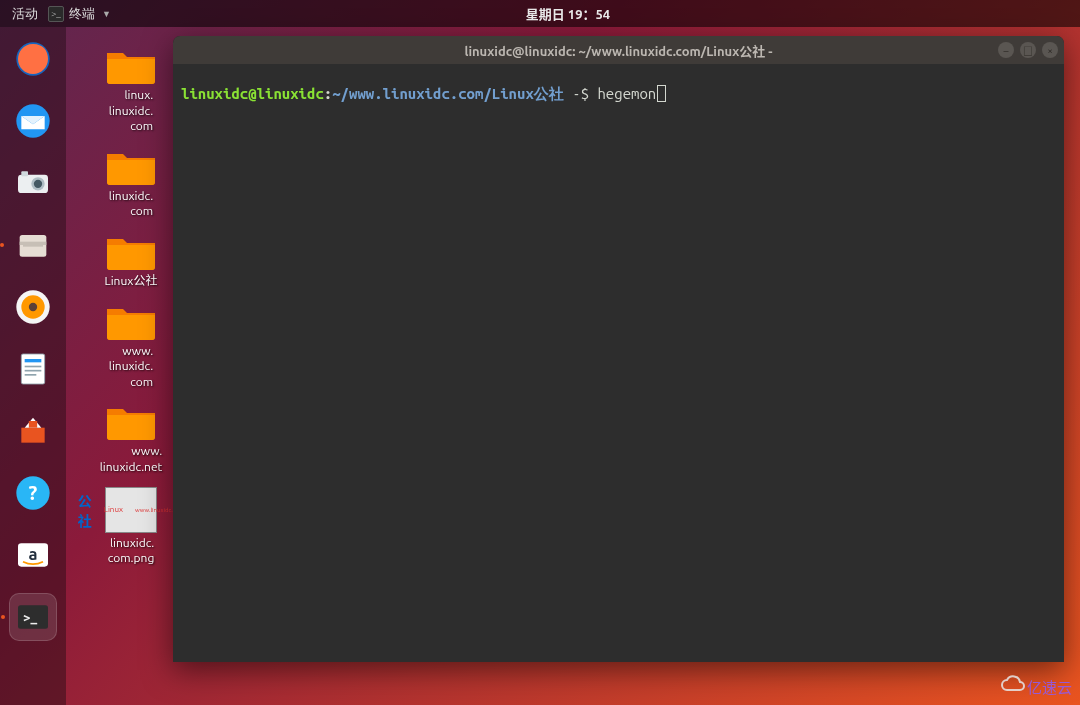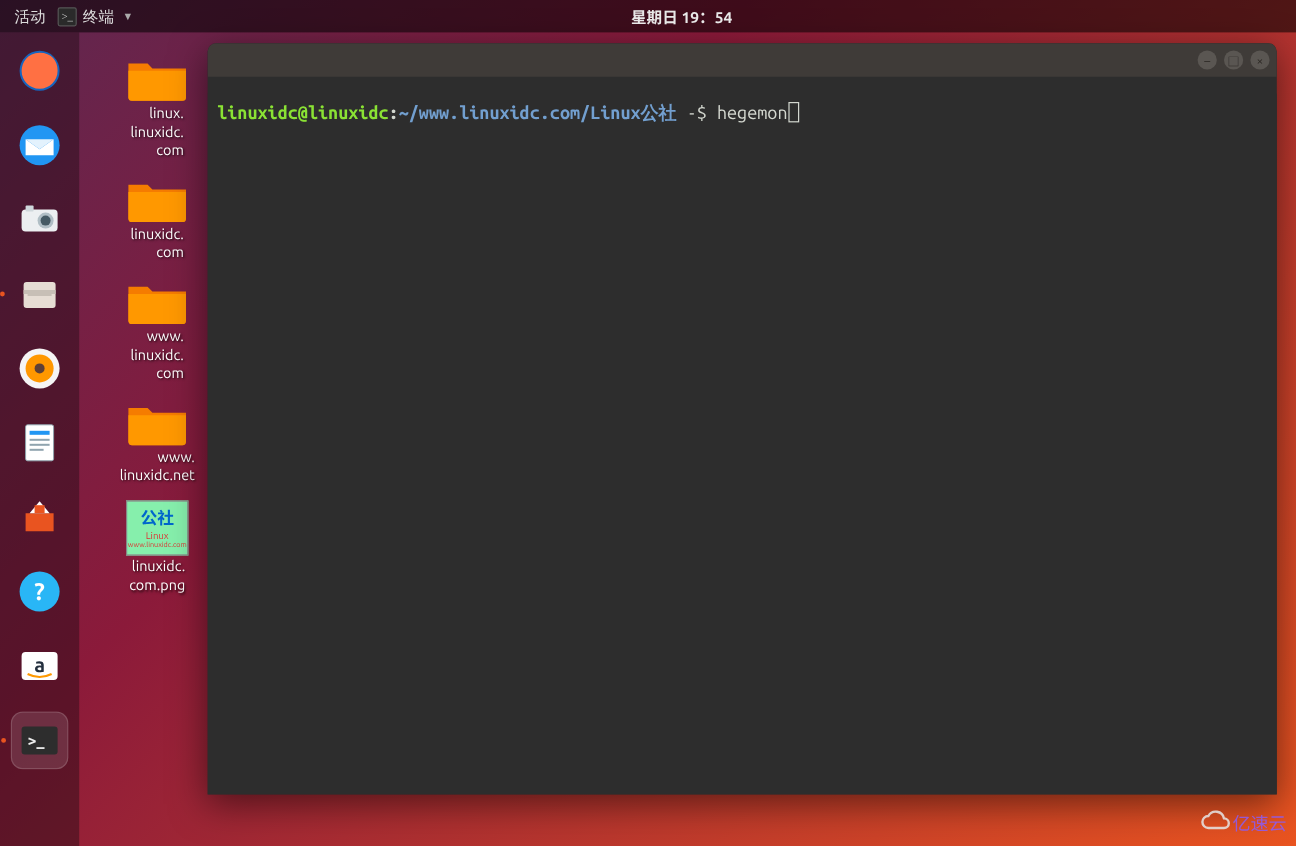--- a/index.html
+++ b/index.html
@@ -20,21 +20,21 @@
 .dock-item.active::before { content: ""; position: absolute; left: -9px; top: 50%; transform: translateY(-50%); width: 4px; height: 4px; background: #e95420; border-radius: 50%; }
 .dock-item.running { background: rgba(255,255,255,0.12); border: 1px solid rgba(255,255,255,0.15); }
 .dock-item svg { width: 40px; height: 40px; }
 
 
 .desktop { position: absolute; left: 66px; top: 27px; right: 0; bottom: 0; z-index: 10; }
 .desktop-col { position: absolute; left: 20px; top: 18px; display: flex; flex-direction: column; gap: 12px; width: 90px; }
 .desktop-icon { display: flex; flex-direction: column; align-items: center; gap: 2px; cursor: pointer; }
 .desktop-icon .folder { width: 52px; height: 40px; }
 .desktop-icon .label { font-size: 12px; color: #fff; text-align: right; text-shadow: 1px 1px 2px rgba(0,0,0,0.8); line-height: 1.3; word-break: break-word; max-width: 90px; }
-.png-thumb { width: 52px; height: 46px; background: #86efac; border: 1px solid #888; display: flex; flex-direction: column; align-items: center; justify-content: center; font-size: 10px; }
+.png-thumb { width: 52px; height: 46px; background: #e5e5e5; border: 1px solid #888; display: flex; flex-direction: row; align-items: center; justify-content: center; font-size: 10px; gap: 12px; }
 .png-thumb .t1 { color: #0066cc; font-weight: bold; font-size: 14px; }
 .png-thumb .t2 { color: #d33; font-size: 8px; }
 .png-thumb .t3 { color: #d33; font-size: 6px; }
 
 
 .terminal { position: absolute; left: 173px; top: 36px; width: 891px; height: 626px; background: #2d2d2d; border-radius: 7px 7px 0 0; box-shadow: 0 8px 30px rgba(0,0,0,0.5); z-index: 30; display: flex; flex-direction: column; overflow: hidden; }
 .titlebar { height: 28px; background: #3f3b38; display: flex; align-items: center; justify-content: center; position: relative; border-radius: 7px 7px 0 0; }
 .titlebar .title { color: #bcb7b1; font-size: 13px; font-weight: bold; }
 .titlebar .controls { position: absolute; right: 6px; display: flex; gap: 6px; }
 .titlebar .ctrl { width: 16px; height: 16px; border-radius: 50%; background: #5a5652; display: flex; align-items: center; justify-content: center; color: #2a2622; font-size: 10px; cursor: pointer; }
@@ -155,20 +155,27 @@
           <path d="M2 8 h16 l4 4 h28 v24 a3 3 0 0 1-3 3 H5 a3 3 0 0 1-3-3z" fill="#f57c00"></path>
           <path d="M2 14 h48 v22 a3 3 0 0 1-3 3 H5 a3 3 0 0 1-3-3z" fill="#ff9800"></path>
         </svg>
       <div class="label">linuxidc.<br>com</div>
     </div>
     <div class="desktop-icon">
       <svg class="folder" viewBox="0 0 52 40">
           <path d="M2 8 h16 l4 4 h28 v24 a3 3 0 0 1-3 3 H5 a3 3 0 0 1-3-3z" fill="#f57c00"></path>
           <path d="M2 14 h48 v22 a3 3 0 0 1-3 3 H5 a3 3 0 0 1-3-3z" fill="#ff9800"></path>
         </svg>
+      <div class="label">Linux公社</div>
+    </div>
+    <div class="desktop-icon">
+      <svg class="folder" viewBox="0 0 52 40">
+          <path d="M2 8 h16 l4 4 h28 v24 a3 3 0 0 1-3 3 H5 a3 3 0 0 1-3-3z" fill="#f57c00"></path>
+          <path d="M2 14 h48 v22 a3 3 0 0 1-3 3 H5 a3 3 0 0 1-3-3z" fill="#ff9800"></path>
+        </svg>
       <div class="label">www.<br>linuxidc.<br>com</div>
     </div>
     <div class="desktop-icon">
       <svg class="folder" viewBox="0 0 52 40">
           <path d="M2 8 h16 l4 4 h28 v24 a3 3 0 0 1-3 3 H5 a3 3 0 0 1-3-3z" fill="#f57c00"></path>
           <path d="M2 14 h48 v22 a3 3 0 0 1-3 3 H5 a3 3 0 0 1-3-3z" fill="#ff9800"></path>
         </svg>
       <div class="label">www.<br>linuxidc.net</div>
     </div>
     <div class="desktop-icon">
@@ -177,20 +184,21 @@
         <span class="t2">Linux</span>
         <span class="t3">www.linuxidc.com</span>
       </div>
       <div class="label">linuxidc.<br>com.png</div>
     </div>
   </div>
 </div>
 
 <div class="terminal">
   <div class="titlebar">
+    <span class="title">linuxidc@linuxidc: ~/www.linuxidc.com/Linux公社 -</span>
     <div class="controls">
       <div class="ctrl">–</div>
       <div class="ctrl">□</div>
       <div class="ctrl">×</div>
     </div>
   </div>
   <div class="term-body">
     <span class="user">linuxidc</span><span class="user">@</span><span class="host">linuxidc</span><span class="colon">:</span><span class="path">~/www.linuxidc.com/Linux公社</span><span class="prompt"> -$ </span><span class="cmd">hegemon</span><span class="cursor"></span>
   </div>
 </div>

